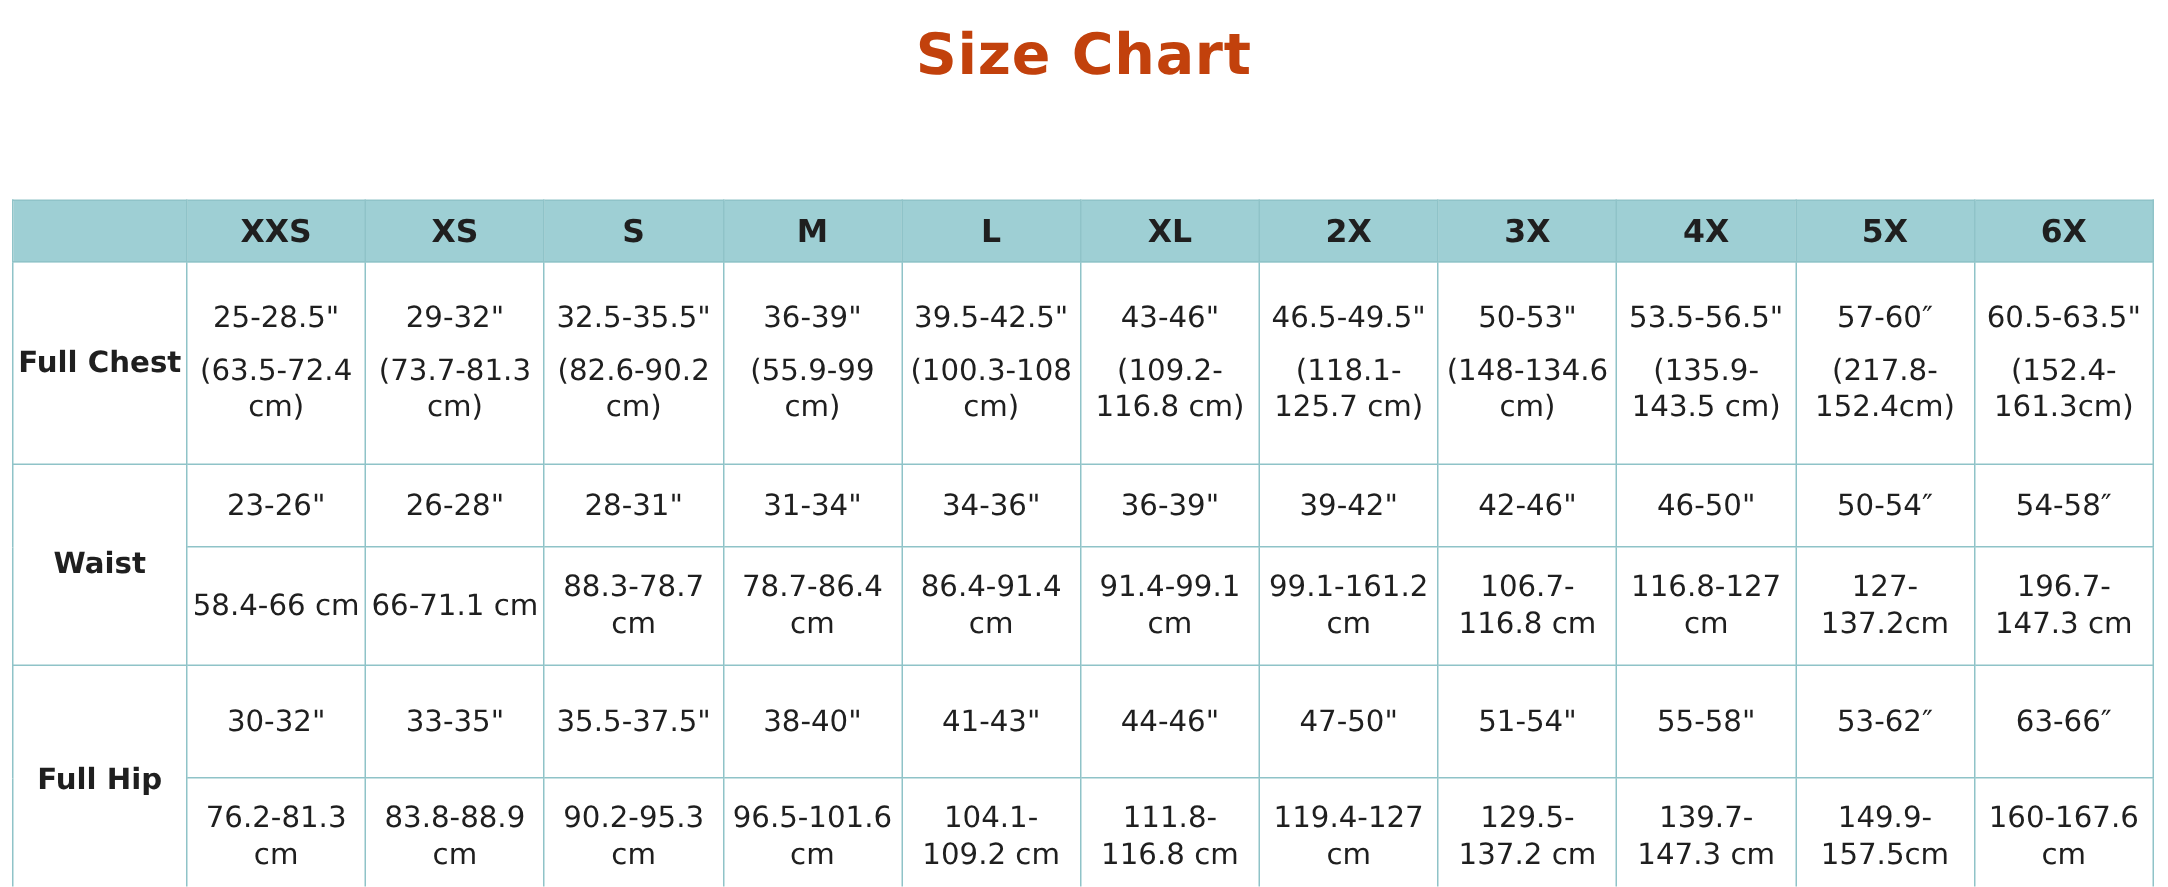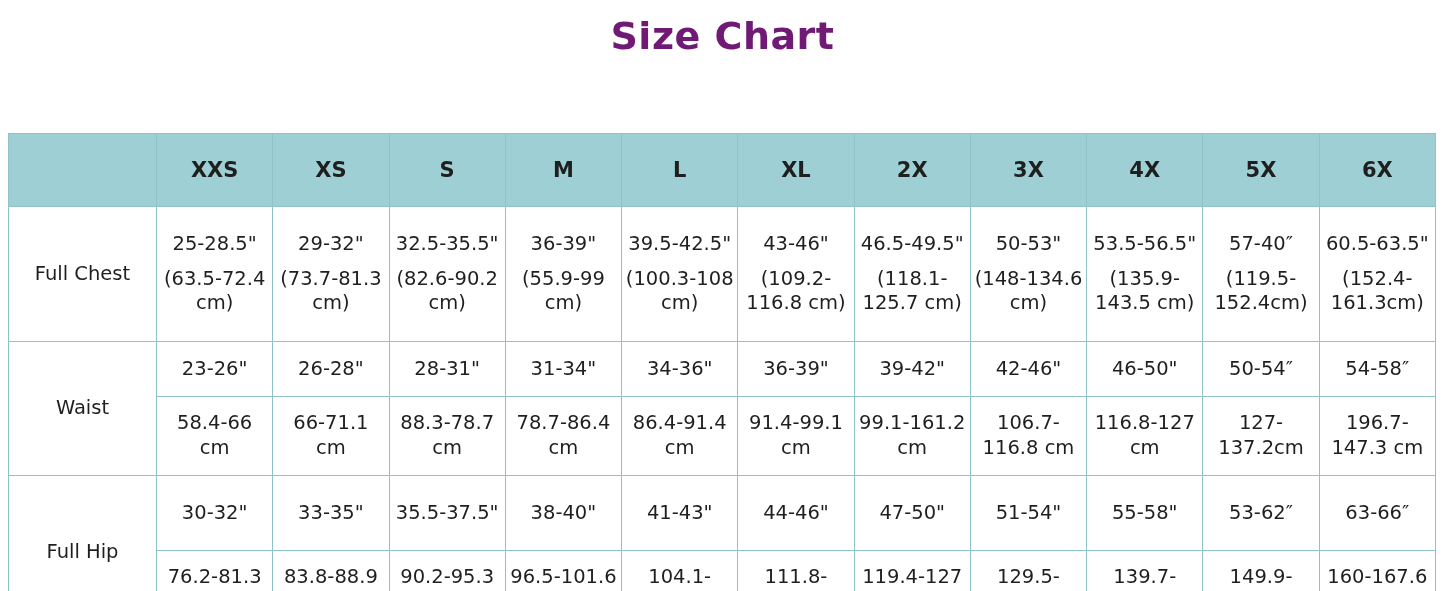--- a/index.html
+++ b/index.html
@@ -15,21 +15,21 @@
     overflow: hidden;
   }
   .page {
     position: relative;
     width: 1445px;
     height: 591px;
     box-sizing: border-box;
   }
   .title {
     text-align: center;
-    color: #701a75;
+    color: #c2410c;
     font-size: 38px;
     font-weight: bold;
     letter-spacing: 0.5px;
     padding-top: 14px;
     margin: 0;
     font-family: "DejaVu Sans", sans-serif;
   }
   .table-wrap {
     position: absolute;
     left: 8px;
@@ -50,29 +50,29 @@
     line-height: 1.28;
     padding: 4px 3px;
     color: #1f1f1f;
     font-family: "DejaVu Sans", sans-serif;
   }
   table.size-chart thead th {
     background: #9ecfd4;
     font-weight: bold;
     font-size: 21px;
     height: 40px;
-    padding: 16px;
+    padding: 0;
   }
   th.corner-cell {
     background: #9ecfd4;
     width: 115px;
   }
   th.row-label {
     background: #ffffff;
-    font-weight: normal;
+    font-weight: bold;
     font-size: 21px;
     width: 115px;
   }
   td.sub {
     font-size: 19.5px;
   }
   .r-chest td, .r-chest th { height: 126px; }
   .r-waist-in td, .r-waist-in th { height: 46px; }
   .r-waist-cm td { height: 70px; }
   .r-hip-in td, .r-hip-in th { height: 66px; }
@@ -148,23 +148,23 @@
             <span class="cell-line">50-53"</span>
             <span class="cell-gap"></span>
             <span class="cell-line">(148-134.6 cm)</span>
           </td>
           <td>
             <span class="cell-line">53.5-56.5"</span>
             <span class="cell-gap"></span>
             <span class="cell-line">(135.9-143.5 cm)</span>
           </td>
           <td>
-            <span class="cell-line">57-40″</span>
-            <span class="cell-gap"></span>
-            <span class="cell-line">(119.5-152.4cm)</span>
+            <span class="cell-line">57-60″</span>
+            <span class="cell-gap"></span>
+            <span class="cell-line">(217.8-152.4cm)</span>
           </td>
           <td>
             <span class="cell-line">60.5-63.5"</span>
             <span class="cell-gap"></span>
             <span class="cell-line">(152.4-161.3cm)</span>
           </td>
         </tr>
 
         <tr class="r-waist-in">
           <th class="row-label" rowspan="2">Waist</th>

